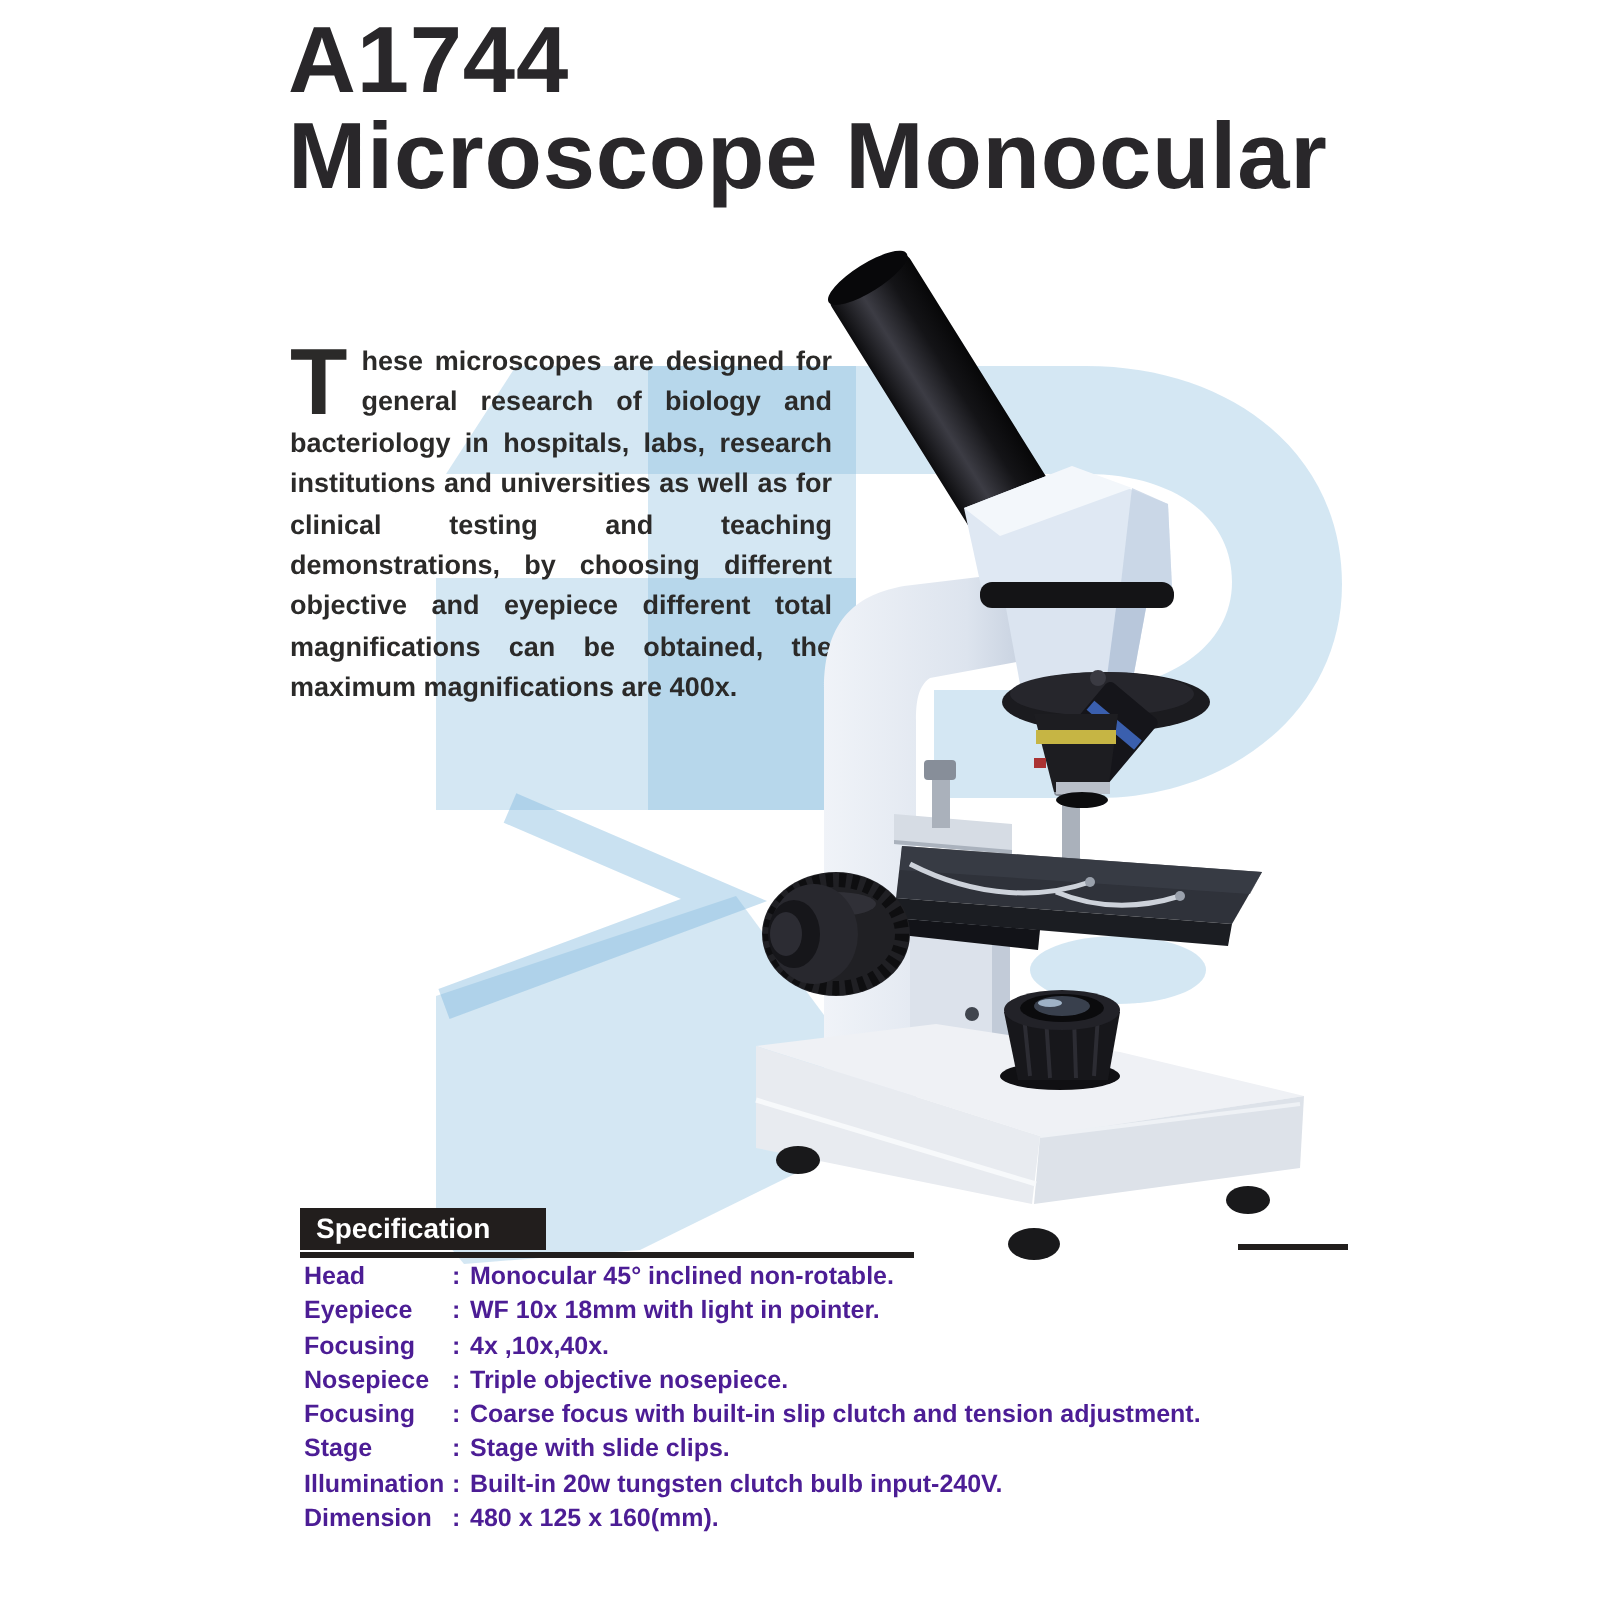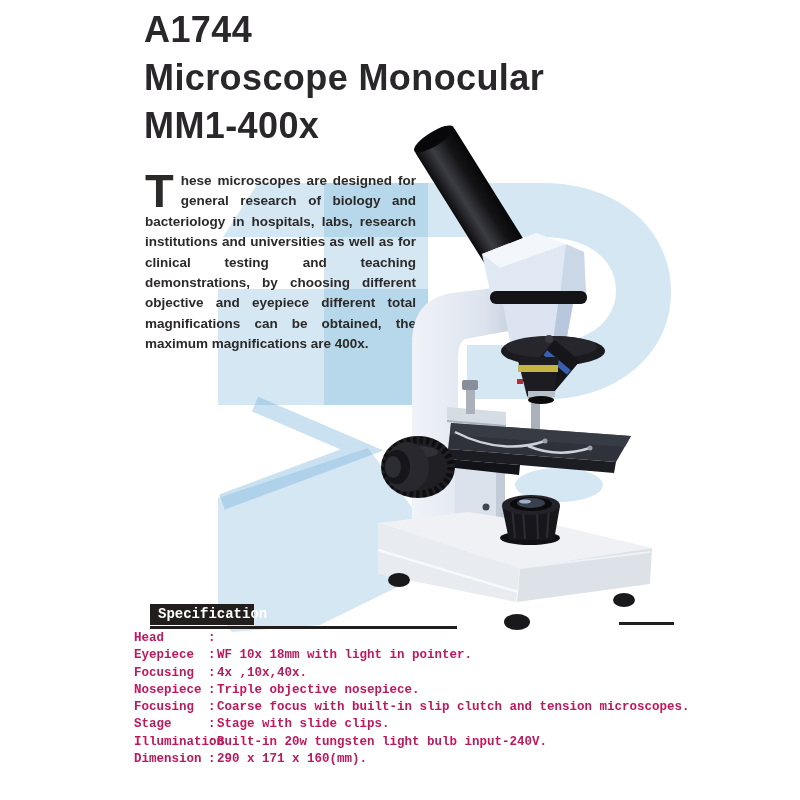--- a/index.html
+++ b/index.html
@@ -3,37 +3,37 @@
 <meta charset="utf-8">
 <style>
   html,body{margin:0;padding:0;background:#ffffff;}
   body{width:800px;height:800px;overflow:hidden;
        font-family:"Liberation Sans","DejaVu Sans",sans-serif;
        -webkit-font-smoothing:antialiased;}
   .page{position:relative;width:800px;height:800px;background:#ffffff;}
   .layer{position:absolute;left:0;top:0;width:800px;height:800px;}
 
   .title{position:absolute;left:144px;top:6px;color:#29272a;
-         font-size:36px;font-weight:bold;line-height:48px;letter-spacing:.4px;}
+         font-size:47px;font-weight:bold;line-height:48px;letter-spacing:.4px;}
 
   .desc{position:absolute;left:145px;top:171px;width:271px;margin:0;
         color:#2b2a29;font-size:13.5px;line-height:20.4px;font-weight:bold;
         text-align:justify;}
   .dropcap{float:left;font-size:47px;line-height:34px;font-weight:bold;
            margin:3px 7px 0 0;color:#2b2a29;}
 
-  .specbox{position:absolute;left:150px;top:604px;width:104px;height:21px;
+  .specbox{position:absolute;left:150px;top:604px;width:123px;height:21px;
            background:#221e1d;color:#ffffff;font-size:14px;font-weight:bold;
-           line-height:21px;padding-left:8px;box-sizing:border-box;font-family:Liberation Mono, monospace;}
+           line-height:21px;padding-left:8px;box-sizing:border-box;}
   .rule{position:absolute;background:#211e1d;height:3px;}
   .rule.main{left:150px;top:626px;width:307px;}
   .rule.short{left:619px;top:622px;width:55px;}
 
-  .specs{position:absolute;left:134px;top:630px;width:470px;color:#be185d;
-         font-size:12.5px;font-weight:bold;line-height:17.3px;font-family:Liberation Mono, monospace;}
+  .specs{position:absolute;left:152px;top:630px;width:470px;color:#4c1d95;
+         font-size:12.5px;font-weight:bold;line-height:17.3px;}
   .srow{display:flex;}
   .slabel{width:74px;flex:none;}
   .scolon{width:9px;flex:none;}
   .svalue{flex:1;white-space:nowrap;}
 </style>
 </head>
 <body>
 
 <div class="page">
 
@@ -44,21 +44,20 @@
       <rect x="218" y="289" width="210" height="116"></rect>
       <path d="M218,498 L368,448 L436,540 L436,568 L320,625 L232,632 L218,615 Z"></path>
       <ellipse cx="559" cy="485" rx="44" ry="17"></ellipse>
     </g>
     <path d="M255,404 L362,450 L222,502" fill="none" stroke="#79b4db" stroke-opacity="0.40" stroke-width="16"></path>
   </svg>
 
   <div class="title">
     <div>A1744</div>
     <div>Microscope Monocular</div>
-    <div>MM1-400x</div>
   </div>
 
   <p class="desc"><span class="dropcap">T</span><span>hese microscopes are designed for general research of biology and bacteriology in hospitals, labs, research institutions and universities as well as for clinical testing and teaching demonstrations, by choosing different objective and eyepiece different total magnifications can be obtained, the maximum magnifications are 400x.</span></p>
 
   <svg class="layer" viewBox="0 0 800 800" aria-hidden="true">
     <defs>
       <linearGradient id="gArm" x1="0" y1="0" x2="1" y2="0">
         <stop offset="0" stop-color="#f0f3f8"></stop>
           <stop offset="0.7" stop-color="#dde4ee"></stop>
         <stop offset="1" stop-color="#c6d0df"></stop>
@@ -165,51 +164,52 @@
   <div class="specbox">
     <span>Specification</span>
   </div>
   <div class="rule main"></div>
   <div class="rule short"></div>
 
   <div class="specs">
     <div class="srow">
       <span class="slabel">Head</span>
       <span class="scolon">:</span>
+      <span class="svalue">Monocular 45° inclined non-rotable.</span>
     </div>
     <div class="srow">
       <span class="slabel">Eyepiece</span>
       <span class="scolon">:</span>
       <span class="svalue">WF 10x 18mm with light in pointer.</span>
     </div>
     <div class="srow">
       <span class="slabel">Focusing</span>
       <span class="scolon">:</span>
       <span class="svalue">4x ,10x,40x.</span>
     </div>
     <div class="srow">
       <span class="slabel">Nosepiece</span>
       <span class="scolon">:</span>
       <span class="svalue">Triple objective nosepiece.</span>
     </div>
     <div class="srow">
       <span class="slabel">Focusing</span>
       <span class="scolon">:</span>
-      <span class="svalue">Coarse focus with built-in slip clutch and tension microscopes.</span>
+      <span class="svalue">Coarse focus with built-in slip clutch and tension adjustment.</span>
     </div>
     <div class="srow">
       <span class="slabel">Stage</span>
       <span class="scolon">:</span>
       <span class="svalue">Stage with slide clips.</span>
     </div>
     <div class="srow">
       <span class="slabel">Illumination</span>
       <span class="scolon">:</span>
-      <span class="svalue">Built-in 20w tungsten light bulb input-240V.</span>
+      <span class="svalue">Built-in 20w tungsten clutch bulb input-240V.</span>
     </div>
     <div class="srow">
       <span class="slabel">Dimension</span>
       <span class="scolon">:</span>
-      <span class="svalue">290 x 171 x 160(mm).</span>
+      <span class="svalue">480 x 125 x 160(mm).</span>
     </div>
   </div>
 
 </div>
 
 </body></html>

